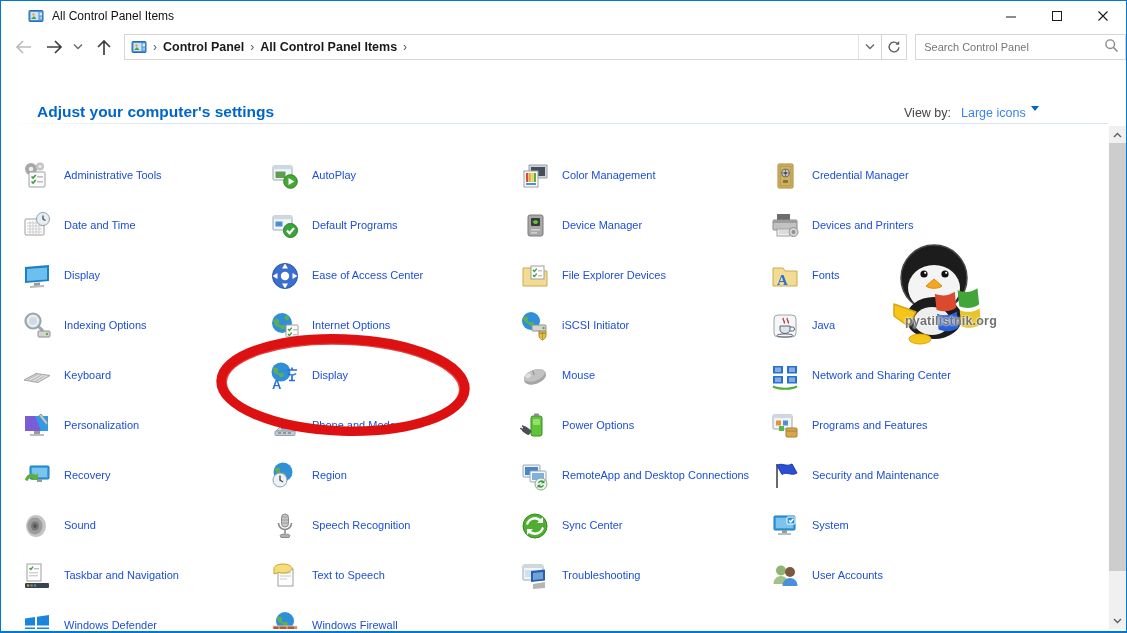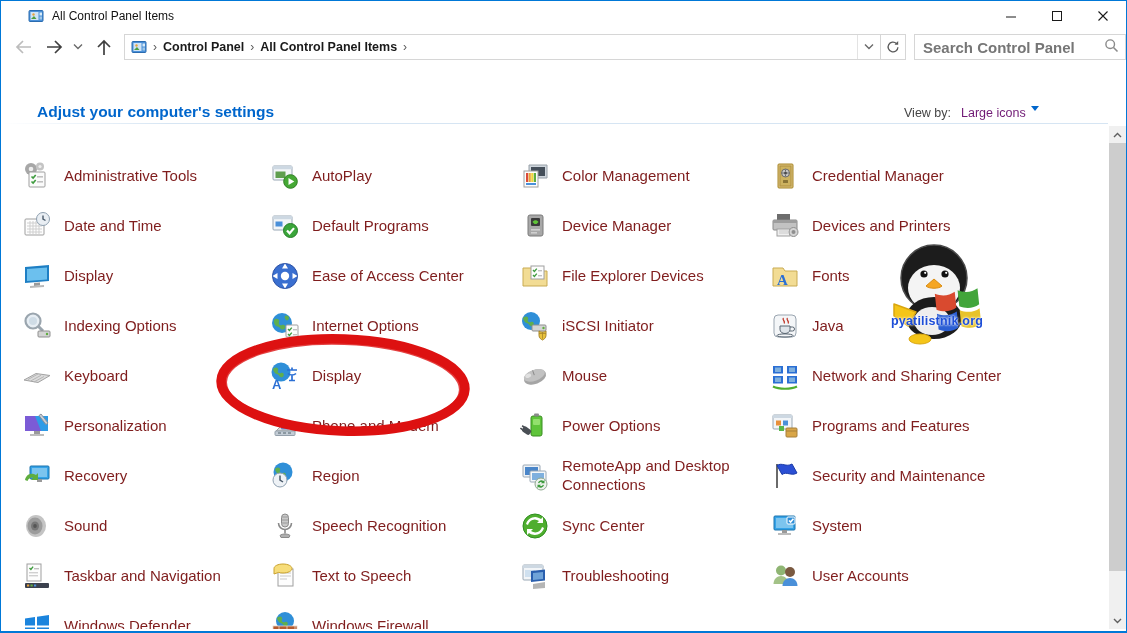--- a/index.html
+++ b/index.html
@@ -22,42 +22,42 @@
   .addressbar{margin-left:11px;width:788px;height:26px;border:1px solid #d6d6d6;
               box-sizing:border-box;display:flex;align-items:center;background:#fff;}
   .ab-icon{margin-left:6px;width:16px;height:16px;}
   .crumb-sep{color:#5a5a5a;font-size:12px;padding:0 6px;}
   .crumb{font-size:12.5px;color:#1a1a1a;white-space:nowrap;cursor:default;font-weight:bold;}
   .ab-spacer{flex:1;}
   .ab-chevron{width:22px;height:24px;border-left:1px solid #e3e3e3;display:flex;align-items:center;justify-content:center;}
   .ab-refresh{width:24px;height:24px;border-left:1px solid #d6d6d6;display:flex;align-items:center;justify-content:center;}
   .searchbox{margin-left:8px;width:212px;height:26px;border:1px solid #d6d6d6;box-sizing:border-box;
              display:flex;align-items:center;background:#fff;}
-  .searchbox input{border:none;outline:none;flex:1;min-width:0;padding-left:8px;font-size:15px;
-                   color:#0f172a;font-family:"Liberation Sans",sans-serif;background:transparent;font-weight:bold;}
+  .searchbox input{border:none;outline:none;flex:1;min-width:0;padding-left:8px;font-size:11px;
+                   color:#0f172a;font-family:"Liberation Sans",sans-serif;background:transparent;}
   .searchbox input::placeholder{color:#767676;opacity:1;}
   .sb-mag{margin-right:6px;flex:0 0 auto;}
   
   .header{position:relative;height:61px;}
   .page-title{position:absolute;left:20px;top:24px;margin:16px;font-size:15.5px;font-weight:700;color:#0066cc;}
   .viewby{position:absolute;left:903px;top:43px;font-size:12.5px;color:#444;display:flex;align-items:center;}
-  .viewby-value{color:#701a75;margin-left:10px;cursor:default;display:flex;align-items:flex-start;gap:5px;}
+  .viewby-value{color:#3b82f6;margin-left:10px;cursor:default;display:flex;align-items:flex-start;gap:5px;}
   .divider{position:absolute;left:1px;right:18px;bottom:0;height:1px;
            background:linear-gradient(to right,#ffffff 0,#d6e5f3 15%,#d6e5f3 100%);}
   
   .content{position:absolute;left:20px;top:150px;right:17px;bottom:2px;overflow:hidden;
            display:grid;grid-template-columns:248px 250px 250px 1fr;grid-auto-rows:50px;}
   .cell{display:flex;align-items:center;cursor:default;}
   .cicon{width:32px;height:32px;flex:0 0 auto;}
-  .clabel{margin-left:11px;font-size:15px;line-height:1.25;color:#7f1d1d;max-width:200px;}
+  .clabel{margin-left:11px;font-size:11px;line-height:1.25;color:#1d4ed8;max-width:200px;}
   
   .annotation-svg{position:absolute;left:211px;top:329px;width:266px;height:112px;z-index:6;pointer-events:none;}
   .penguin{position:absolute;left:881px;top:241px;width:110px;height:103px;z-index:5;}
-  .penguin-label{position:absolute;left:876px;top:313px;width:120px;text-align:center;z-index:6;
-                 font-size:12.5px;font-weight:bold;color:#1d4ed8;letter-spacing:.2px;
+  .penguin-label{position:absolute;left:876px;top:313px;width:120px;text-align:right;z-index:6;
+                 font-size:12.5px;font-weight:bold;color:#737373;letter-spacing:.2px;
                  text-shadow:0 0 2px #fff,0 0 3px #fff;}
   
   .scrollbar{position:absolute;top:125px;right:0;bottom:2px;width:17px;background:#f0f0f0;z-index:7;}
   .sb-btn{position:absolute;left:0;width:17px;height:17px;display:flex;align-items:center;justify-content:center;background:#f0f0f0;}
   .sb-up{top:0;}
   .sb-down{bottom:0;}
   .sb-thumb{position:absolute;left:0;top:17px;width:17px;height:428px;background:#cdcdcd;}
 </style>
 </head>
 <body>

